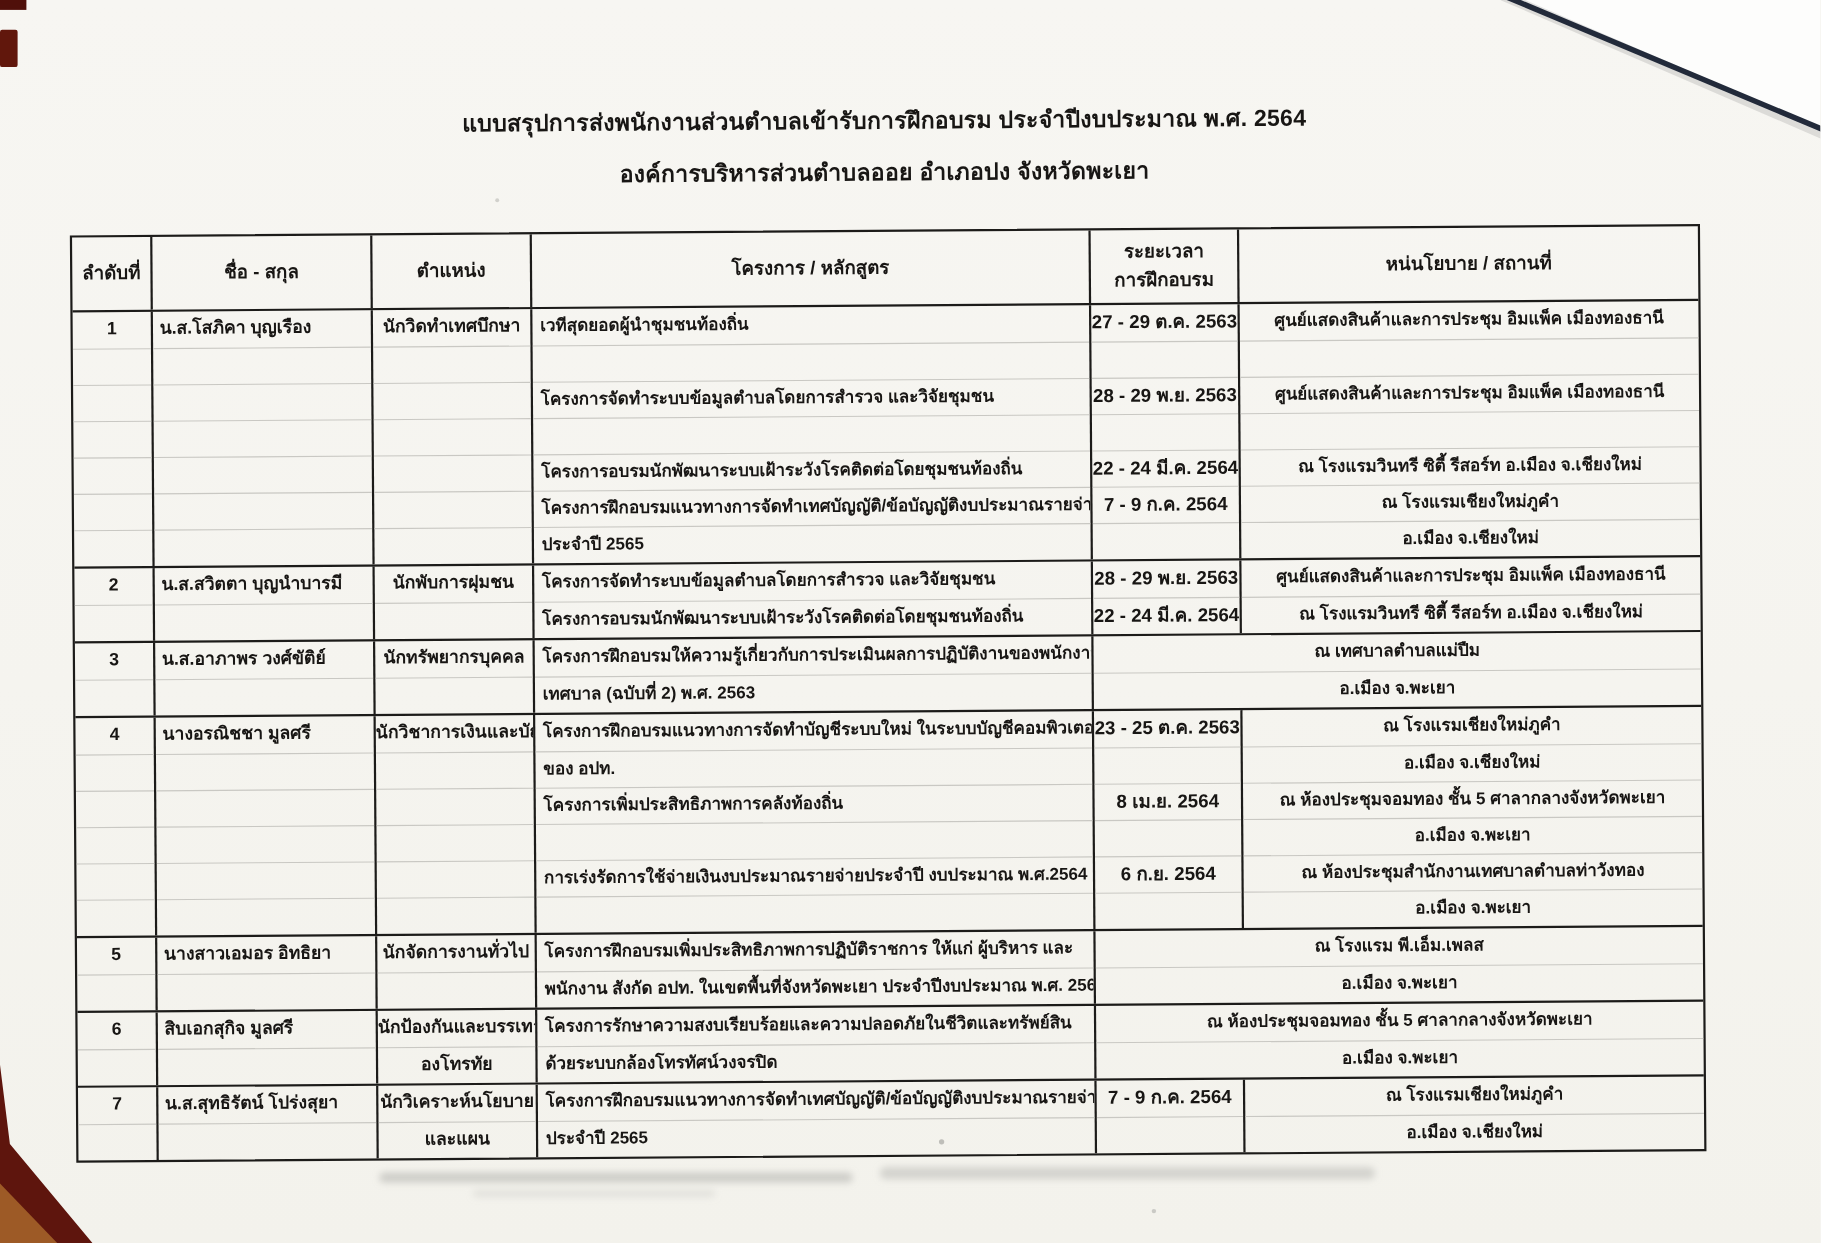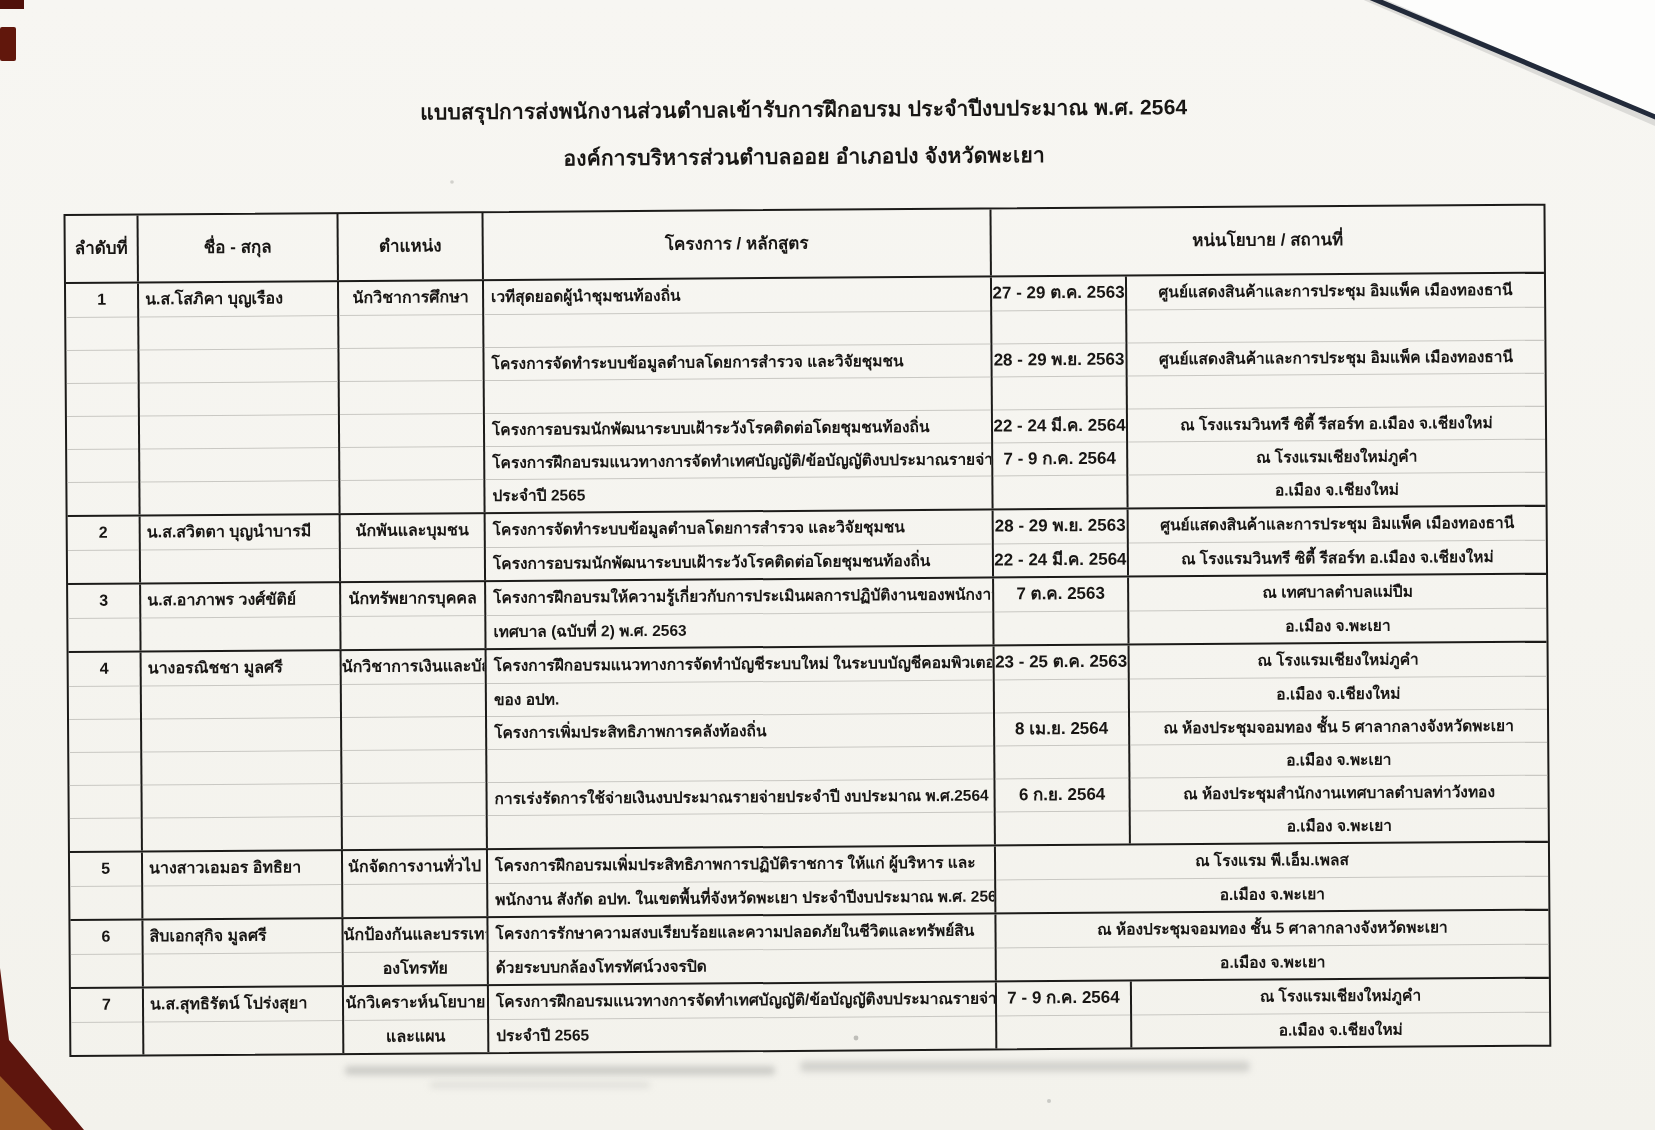--- a/index.html
+++ b/index.html
@@ -73,20 +73,24 @@
           </div>
         <div class="tcol col-name">
             <span class="hline">ชื่อ - สกุล</span>
           </div>
         <div class="tcol col-pos">
             <span class="hline">ตำแหน่ง</span>
           </div>
         <div class="tcol col-proj">
             <span class="hline">โครงการ / หลักสูตร</span>
           </div>
+        <div class="tcol col-dur">
+          <span class="hline">ระยะเวลา</span>
+          <span class="hline">การฝึกอบรม</span>
+        </div>
         <div class="tcol col-venue">
             <span class="hline">หน่นโยบาย / สถานที่</span>
           </div>
       </div>
       <div id="tbody">
           <div class="trow">
             <div class="tcol col-no align-c">
               <div class="cell-line">1</div>
               <div class="cell-line"></div>
               <div class="cell-line"></div>
@@ -98,21 +102,21 @@
             <div class="tcol col-name align-l">
               <div class="cell-line">น.ส.โสภิคา  บุญเรือง</div>
               <div class="cell-line"></div>
               <div class="cell-line"></div>
               <div class="cell-line"></div>
               <div class="cell-line"></div>
               <div class="cell-line"></div>
               <div class="cell-line"></div>
             </div>
             <div class="tcol col-pos align-c">
-              <div class="cell-line">นักวิชาการศึกษา</div>
+              <div class="cell-line">นักวิดทำเทศบึกษา</div>
               <div class="cell-line"></div>
               <div class="cell-line"></div>
               <div class="cell-line"></div>
               <div class="cell-line"></div>
               <div class="cell-line"></div>
               <div class="cell-line"></div>
             </div>
             <div class="tcol col-proj align-l">
               <div class="cell-line">เวทีสุดยอดผู้นำชุมชนท้องถิ่น</div>
               <div class="cell-line"></div>
@@ -144,21 +148,21 @@
           <div class="trow">
             <div class="tcol col-no align-c">
               <div class="cell-line">2</div>
               <div class="cell-line"></div>
             </div>
             <div class="tcol col-name align-l">
               <div class="cell-line">น.ส.สวิตตา  บุญนำบารมี</div>
               <div class="cell-line"></div>
             </div>
             <div class="tcol col-pos align-c">
-              <div class="cell-line">นักพันและบุมชน</div>
+              <div class="cell-line">นักพับการฝุมชน</div>
               <div class="cell-line"></div>
             </div>
             <div class="tcol col-proj align-l">
               <div class="cell-line">โครงการจัดทำระบบข้อมูลตำบลโดยการสำรวจ และวิจัยชุมชน</div>
               <div class="cell-line">โครงการอบรมนักพัฒนาระบบเฝ้าระวังโรคติดต่อโดยชุมชนท้องถิ่น</div>
             </div>
             <div class="tcol col-dur align-c">
               <div class="cell-line">28 - 29 พ.ย. 2563</div>
               <div class="cell-line">22 - 24 มี.ค. 2564</div>
             </div>
@@ -176,24 +180,20 @@
               <div class="cell-line">น.ส.อาภาพร  วงศ์ขัติย์</div>
               <div class="cell-line"></div>
             </div>
             <div class="tcol col-pos align-c">
               <div class="cell-line">นักทรัพยากรบุคคล</div>
               <div class="cell-line"></div>
             </div>
             <div class="tcol col-proj align-l">
               <div class="cell-line">โครงการฝึกอบรมให้ความรู้เกี่ยวกับการประเมินผลการปฏิบัติงานของพนักงาน</div>
               <div class="cell-line">เทศบาล (ฉบับที่ 2) พ.ศ. 2563</div>
-            </div>
-            <div class="tcol col-dur align-c">
-              <div class="cell-line">7 ต.ค. 2563</div>
-              <div class="cell-line"></div>
             </div>
             <div class="tcol col-venue align-c">
               <div class="cell-line">ณ เทศบาลตำบลแม่ปืม</div>
               <div class="cell-line">อ.เมือง  จ.พะเยา</div>
             </div>
           </div>
           <div class="trow">
             <div class="tcol col-no align-c">
               <div class="cell-line">4</div>
               <div class="cell-line"></div>

